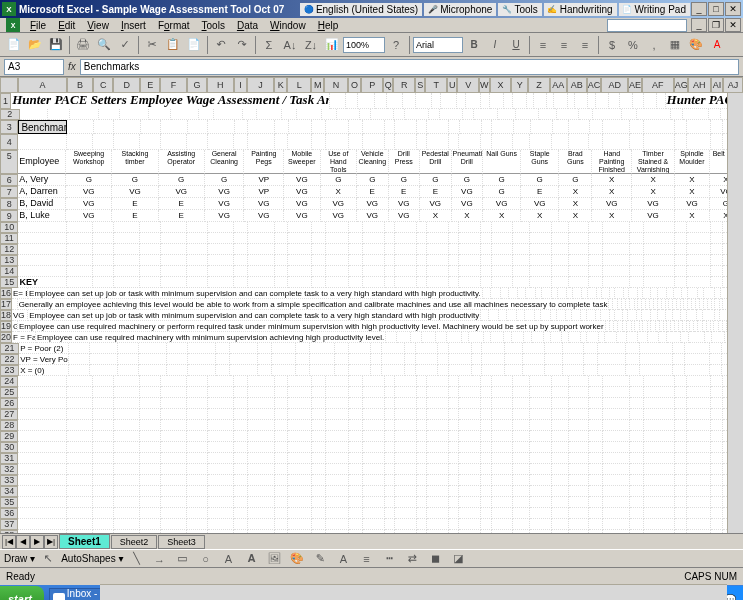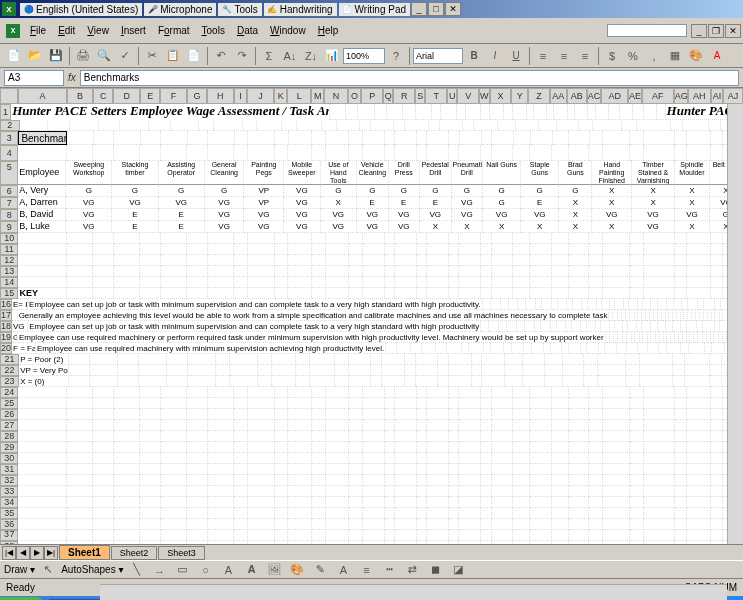--- a/index.html
+++ b/index.html
@@ -3,21 +3,21 @@
 <meta charset="utf-8">
 <style>
 *{margin:0;padding:0;box-sizing:border-box;font-family:Tahoma,Arial,sans-serif;font-size:10px;user-select:none}
 body{width:743px;height:600px;background:#d4d0c8;overflow:hidden;position:relative}
 .titlebar{height:18px;background:linear-gradient(to right,#0a246a,#a6caf0);display:flex;align-items:center;color:#fff;padding:0 2px}
 .titlebar .icon{width:14px;height:14px;background:#1e7e34;margin-right:3px;display:inline-flex;align-items:center;justify-content:center;color:#fff;font-size:8px;font-weight:bold}
 .titlebar .title{flex:1;font-size:10px;font-weight:bold}
 .titlebar .lang{background:#e8e8e8;color:#000;padding:1px 4px;margin:0 1px;font-size:8px;display:flex;align-items:center;gap:2px}
 .winbtns{display:flex;gap:1px}
 .winbtn{width:16px;height:14px;background:#d4d0c8;border:1px solid #808080;display:flex;align-items:center;justify-content:center;font-size:9px;color:#000;font-family:Marlett,Arial}
-.menubar{height:26px;background:#d4d0c8;display:flex;align-items:center;padding-left:6px;border-bottom:1px solid #808080}
+.menubar{height:15px;background:#d4d0c8;display:flex;align-items:center;padding-left:6px;border-bottom:1px solid #808080}
 .menubar .icon{width:14px;height:14px;background:#1e7e34;margin-right:4px;display:inline-flex;align-items:center;justify-content:center;color:#fff;font-size:7px;font-weight:bold}
 .menu{padding:2px 6px;font-size:10px;cursor:pointer}
 .menu u{text-decoration:underline}
 .menubar .qbox{width:80px;height:13px;border:1px solid #7c99b2;background:#fff;margin-left:auto;margin-right:4px}
 .toolbar{height:24px;background:#d4d0c8;display:flex;align-items:center;padding:0 4px;border-bottom:1px solid #808080;gap:1px}
 .tbtn{width:20px;height:20px;display:flex;align-items:center;justify-content:center;font-size:11px;color:#555;cursor:pointer}
 .tsep{width:1px;height:18px;background:#808080;margin:0 2px}
 .tsel{height:16px;border:1px solid #7c99b2;background:#fff;font-size:9px;padding:0 2px;display:flex;align-items:center}
 .formulabar{height:20px;background:#d4d0c8;display:flex;align-items:center;padding:2px 4px;border-bottom:1px solid #808080;gap:4px}
 .namebox{width:60px;height:16px;background:#fff;border:1px solid #7c99b2;padding:0 3px;font-size:10px;display:flex;align-items:center}
@@ -34,38 +34,39 @@
 .title-row{font-size:13px;font-weight:bold;font-style:italic;font-family:Georgia,serif;text-align:center;line-height:14px}
 .date-row{font-size:8px;font-style:italic;text-align:center}
 .benchmark-cell{background:#e0e0e0;border:1px solid #000;font-size:10px;padding:1px 2px}
 .hdr-cell{font-size:7px;text-align:center;line-height:8px;white-space:normal;border-bottom:1px solid #999}
 .emp-cell{font-size:9px;border-bottom:1px solid #999}
 .dcell{font-size:8px;text-align:center}
 .key-cell{font-size:8px;white-space:nowrap}
 .tabbar{height:16px;background:#d4d0c8;display:flex;align-items:center;border-top:1px solid #808080}
 .tabnav{display:flex;margin-left:2px}
 .tabbtn{width:14px;height:14px;border:1px solid #808080;background:#d4d0c8;font-size:8px;display:flex;align-items:center;justify-content:center}
-.tab{padding:1px 8px;background:#fdba74;border:1px solid #808080;font-size:9px;margin-left:1px}
+.tab{padding:1px 8px;background:#5eead4;border:1px solid #808080;font-size:9px;margin-left:1px}
 .tab.inactive{background:#d4d0c8}
 .drawbar{height:18px;background:#d4d0c8;display:flex;align-items:center;padding:0 4px;border-top:1px solid #fff;gap:3px;font-size:9px}
 .statusbar{height:18px;background:#d4d0c8;display:flex;align-items:center;padding:0 6px;border-top:1px solid #808080;font-size:9px}
 .statusbar .sp{flex:1}
 .taskbar{height:28px;background:linear-gradient(to bottom,#3a81dd,#2b5fb8);display:flex;align-items:center;padding:0;gap:1px}
 .start{height:26px;background:linear-gradient(to bottom,#4fbb47,#2c8e26);color:#fff;font-weight:bold;font-style:italic;padding:0 12px 0 8px;font-size:11px;display:flex;align-items:center;border-radius:0 8px 8px 0}
 .tbitem{height:22px;background:#3976c9;border:1px solid #2659a6;color:#fff;font-size:8px;padding:0 3px;display:flex;align-items:center;gap:2px;max-width:70px;overflow:hidden}
 .tbitem .ic{width:12px;height:12px;background:#fff;border-radius:2px;flex-shrink:0}
 .tray{margin-left:auto;height:26px;background:#1a8cff;padding:0 6px;display:flex;align-items:center;gap:3px;color:#fff;font-size:9px}
 .scrollv{position:absolute;right:0;top:16px;bottom:0;width:16px;background:#d8d8d8;border-left:1px solid #aca899}
 .scrollh{position:absolute;bottom:0;left:100px;right:16px;height:16px;background:#d8d8d8;border-top:1px solid #aca899}
 </style>
 </head>
 <body>
 
 <div class="titlebar">
   <span class="icon">X</span>
+  <span class="title"><span>Microsoft Excel</span> - <span>Sample Wage Assessment Tool Oct 07</span></span>
   <span class="lang">🔵 <span>English (United States)</span></span>
   <span class="lang">🎤 <span>Microphone</span></span>
   <span class="lang">🔧 <span>Tools</span></span>
   <span class="lang">✍ <span>Handwriting</span></span>
   <span class="lang">📄 <span>Writing Pad</span></span>
   <div class="winbtns">
     <div class="winbtn">_</div>
     <div class="winbtn">□</div>
     <div class="winbtn">✕</div>
   </div>
@@ -1488,21 +1489,21 @@
         <div class="cell" style="width: 16px; height: 11px;"></div>
         <div class="cell" style="width: 32px; height: 11px;"></div>
         <div class="cell" style="width: 16px; height: 11px;"></div>
         <div class="cell" style="width: 38px; height: 11px;"></div>
         <div class="cell" style="width: 14px; height: 11px;"></div>
         <div class="cell" style="width: 28px; height: 11px;"></div>
         <div class="cell" style="width: 14px; height: 11px;"></div>
         <div class="cell" style="width: 24px; height: 11px;"></div>
       </div>
       <div class="row" style="height: 11px;">
-        <div class="rh" style="line-height: 9px; font-family: Liberation Mono, monospace;">37</div>
+        <div class="rh" style="line-height: 9px;">37</div>
         <div class="cell" style="width: 58px; height: 11px;"></div>
         <div class="cell" style="width: 32px; height: 11px;"></div>
         <div class="cell" style="width: 24px; height: 11px;"></div>
         <div class="cell" style="width: 32px; height: 11px;"></div>
         <div class="cell" style="width: 24px; height: 11px;"></div>
         <div class="cell" style="width: 32px; height: 11px;"></div>
         <div class="cell" style="width: 24px; height: 11px;"></div>
         <div class="cell" style="width: 32px; height: 11px;"></div>
         <div class="cell" style="width: 16px; height: 11px;"></div>
         <div class="cell" style="width: 32px; height: 11px;"></div>

